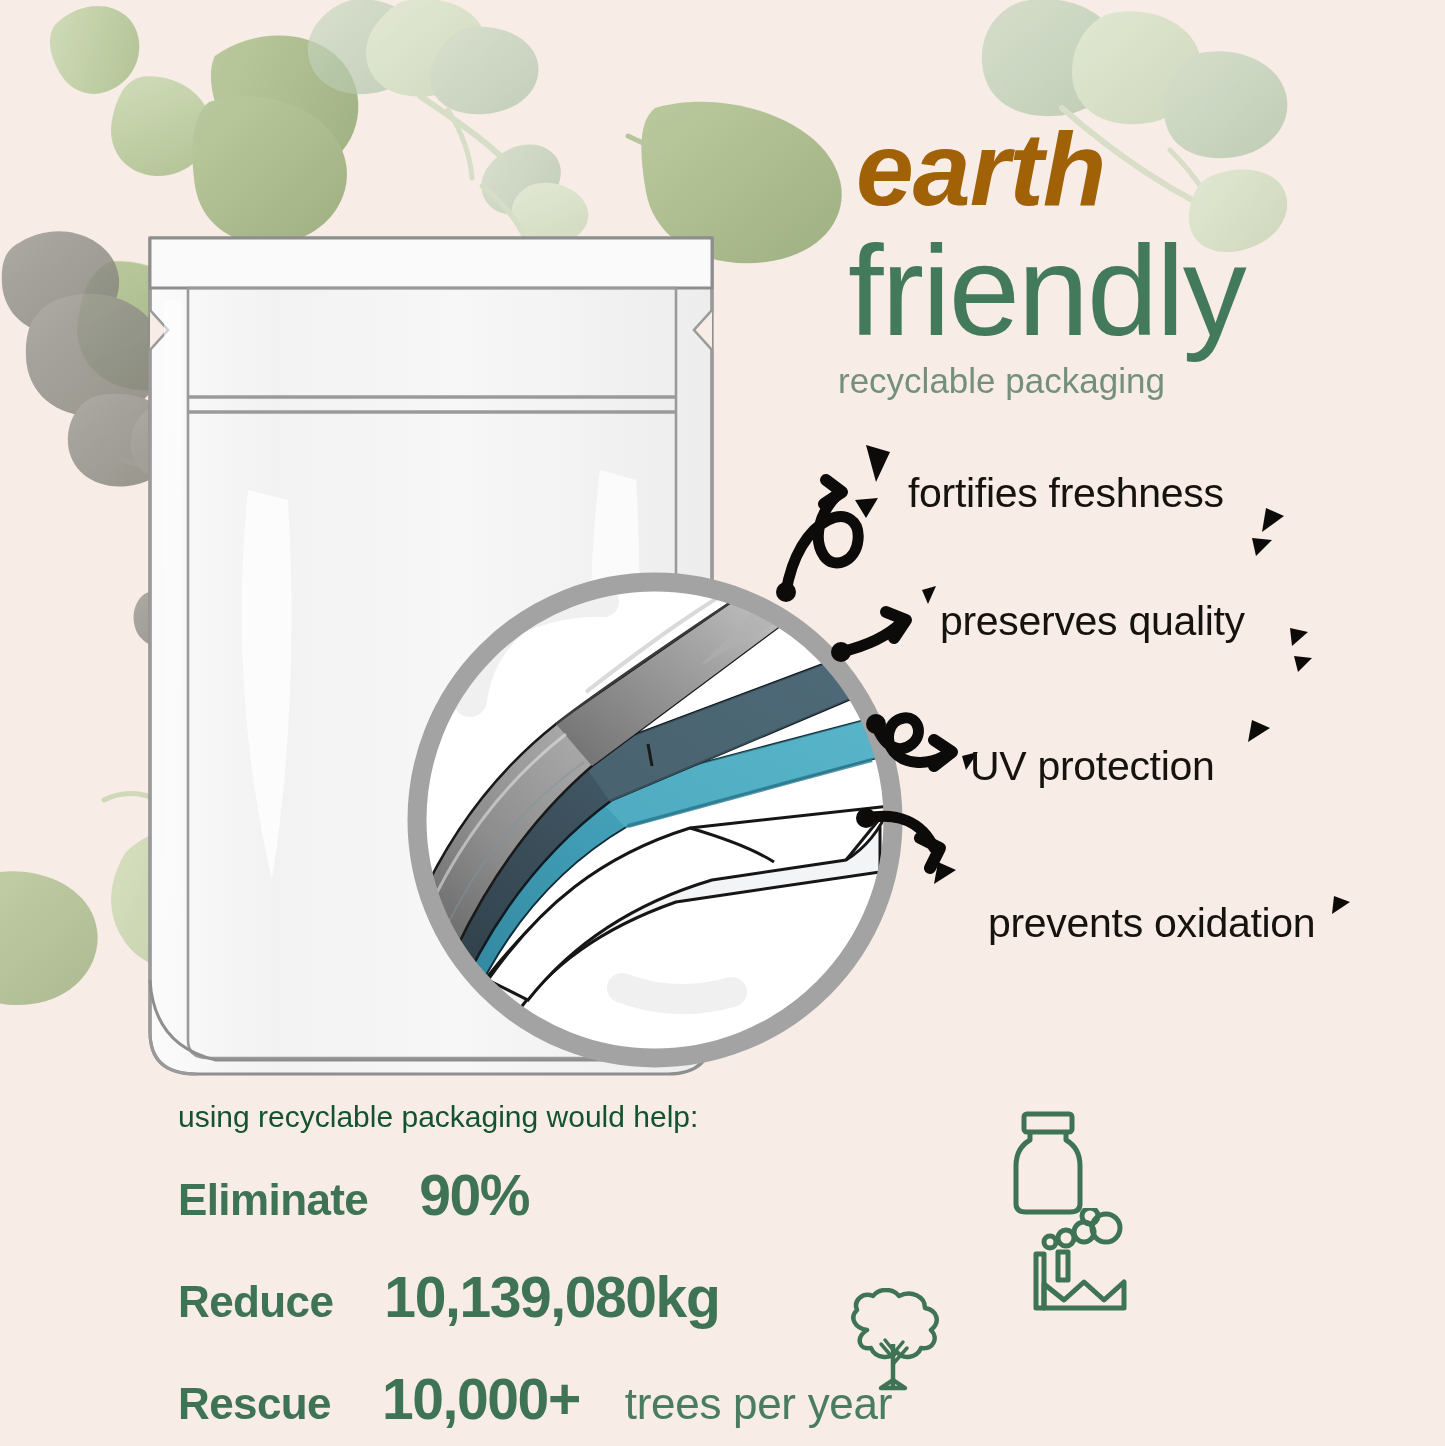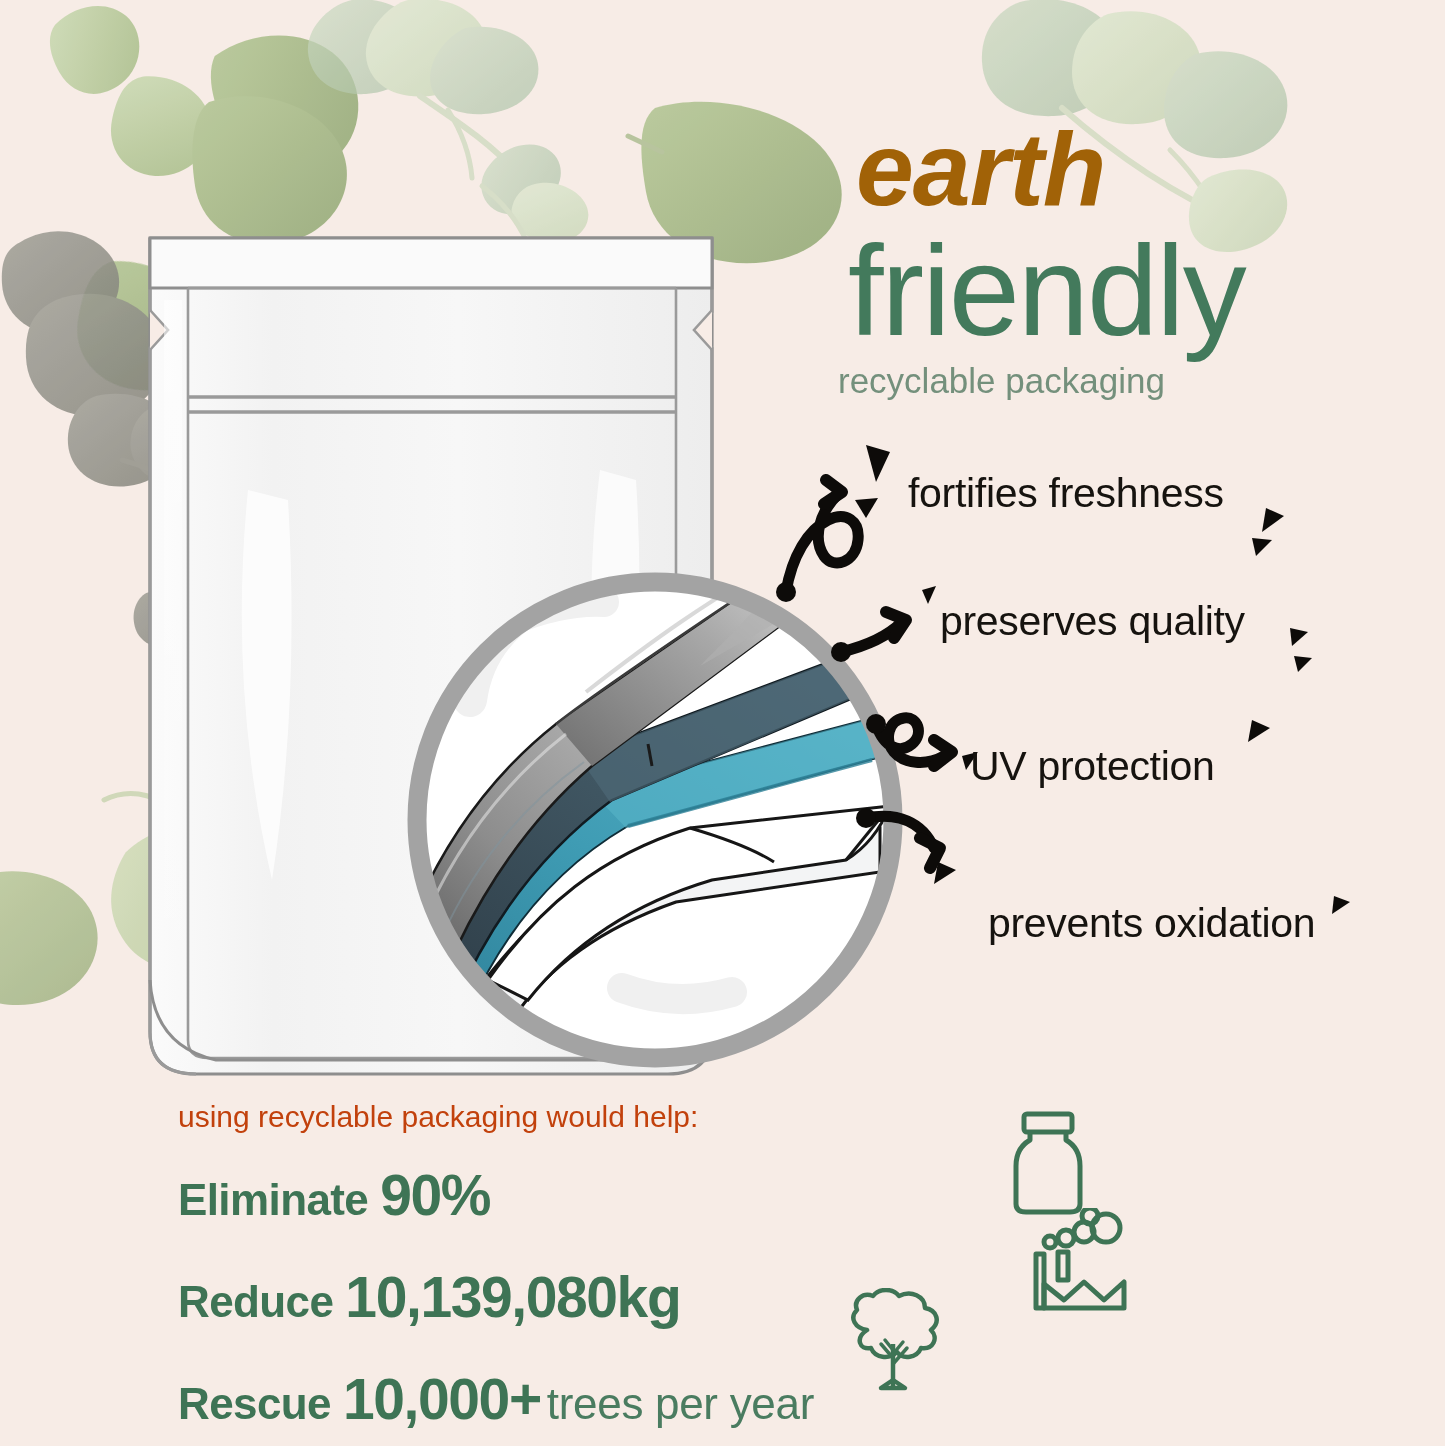--- a/index.html
+++ b/index.html
@@ -68,29 +68,30 @@
 
   
   #stats-block {
     position: absolute;
     left: 178px;
     top: 1100px;
     width: 1060px;
   }
   #stats-intro {
     font-size: 30px;
-    color: #c2410c;
+    color: #14532d;
     margin: 0 0 28px 0;
     letter-spacing: 0px;
   }
   .stat-row {
     display: flex;
     align-items: baseline;
     margin-bottom: 36px;
     white-space: nowrap;
+    gap: 39px;
   }
   .stat-verb {
     font-size: 44px;
     font-weight: 700;
     color: #3e7455;
     letter-spacing: -0.6px;
   }
   .stat-number {
     font-size: 57px;
     font-weight: 800;

